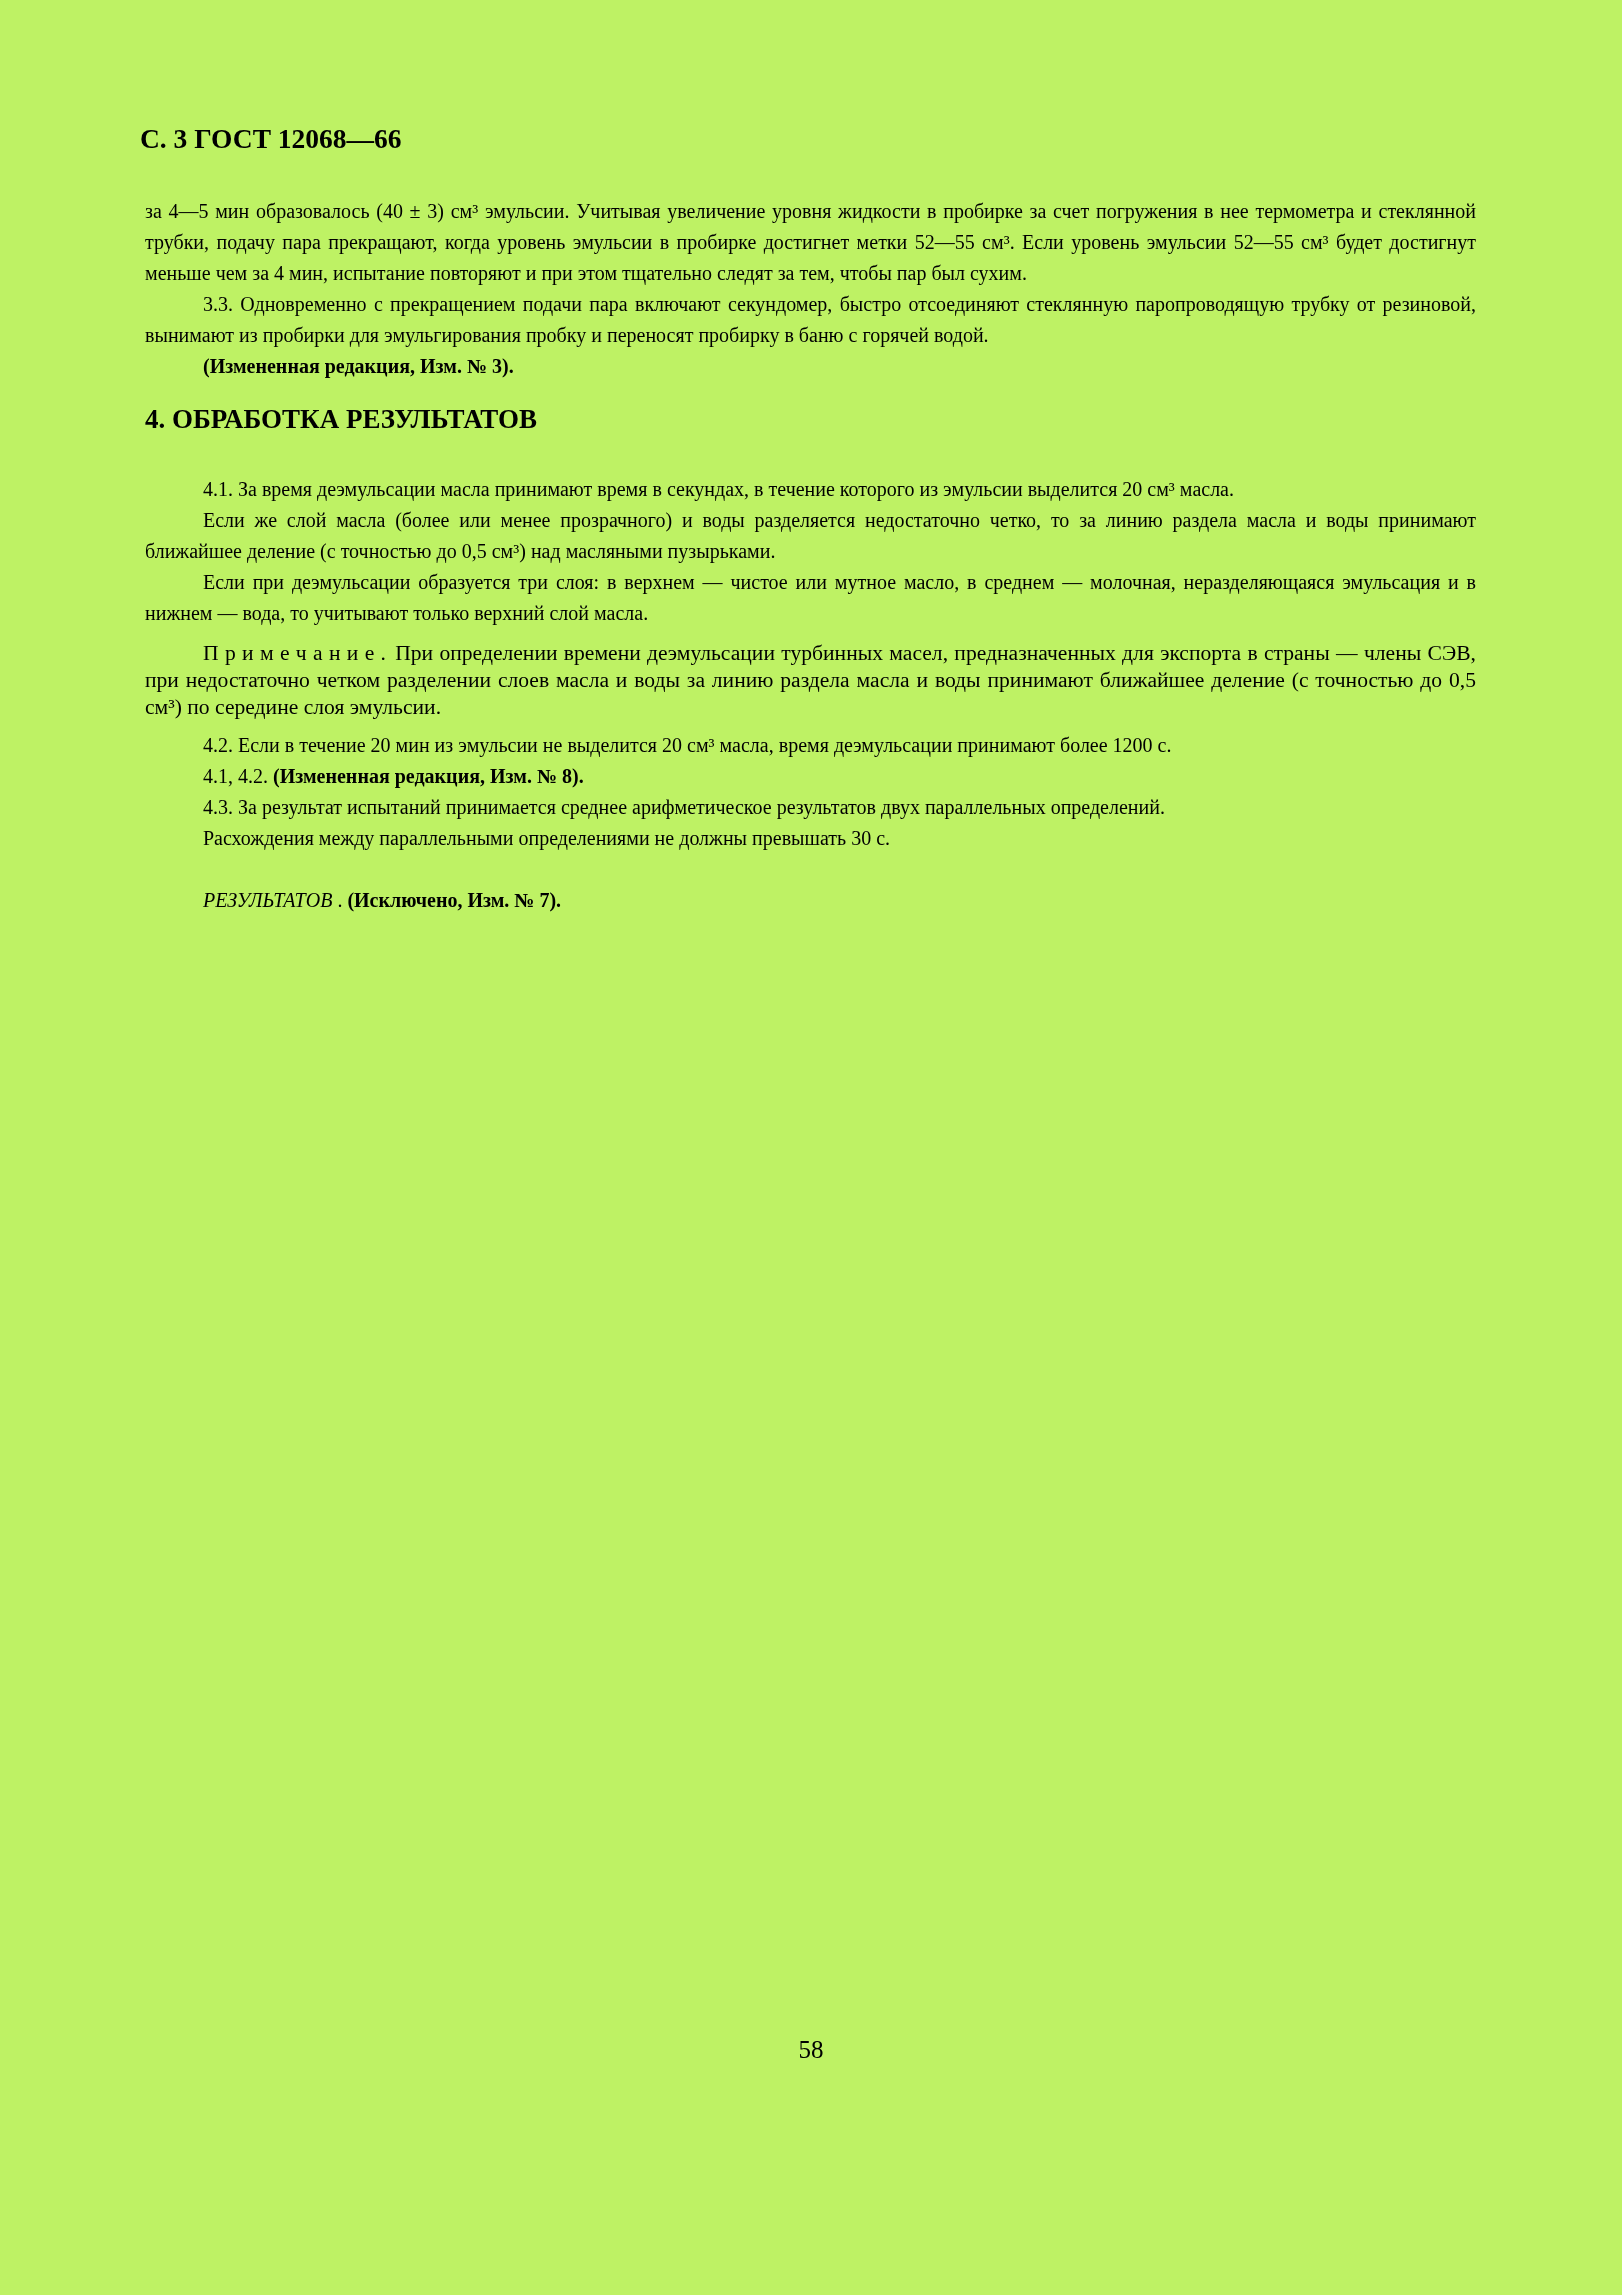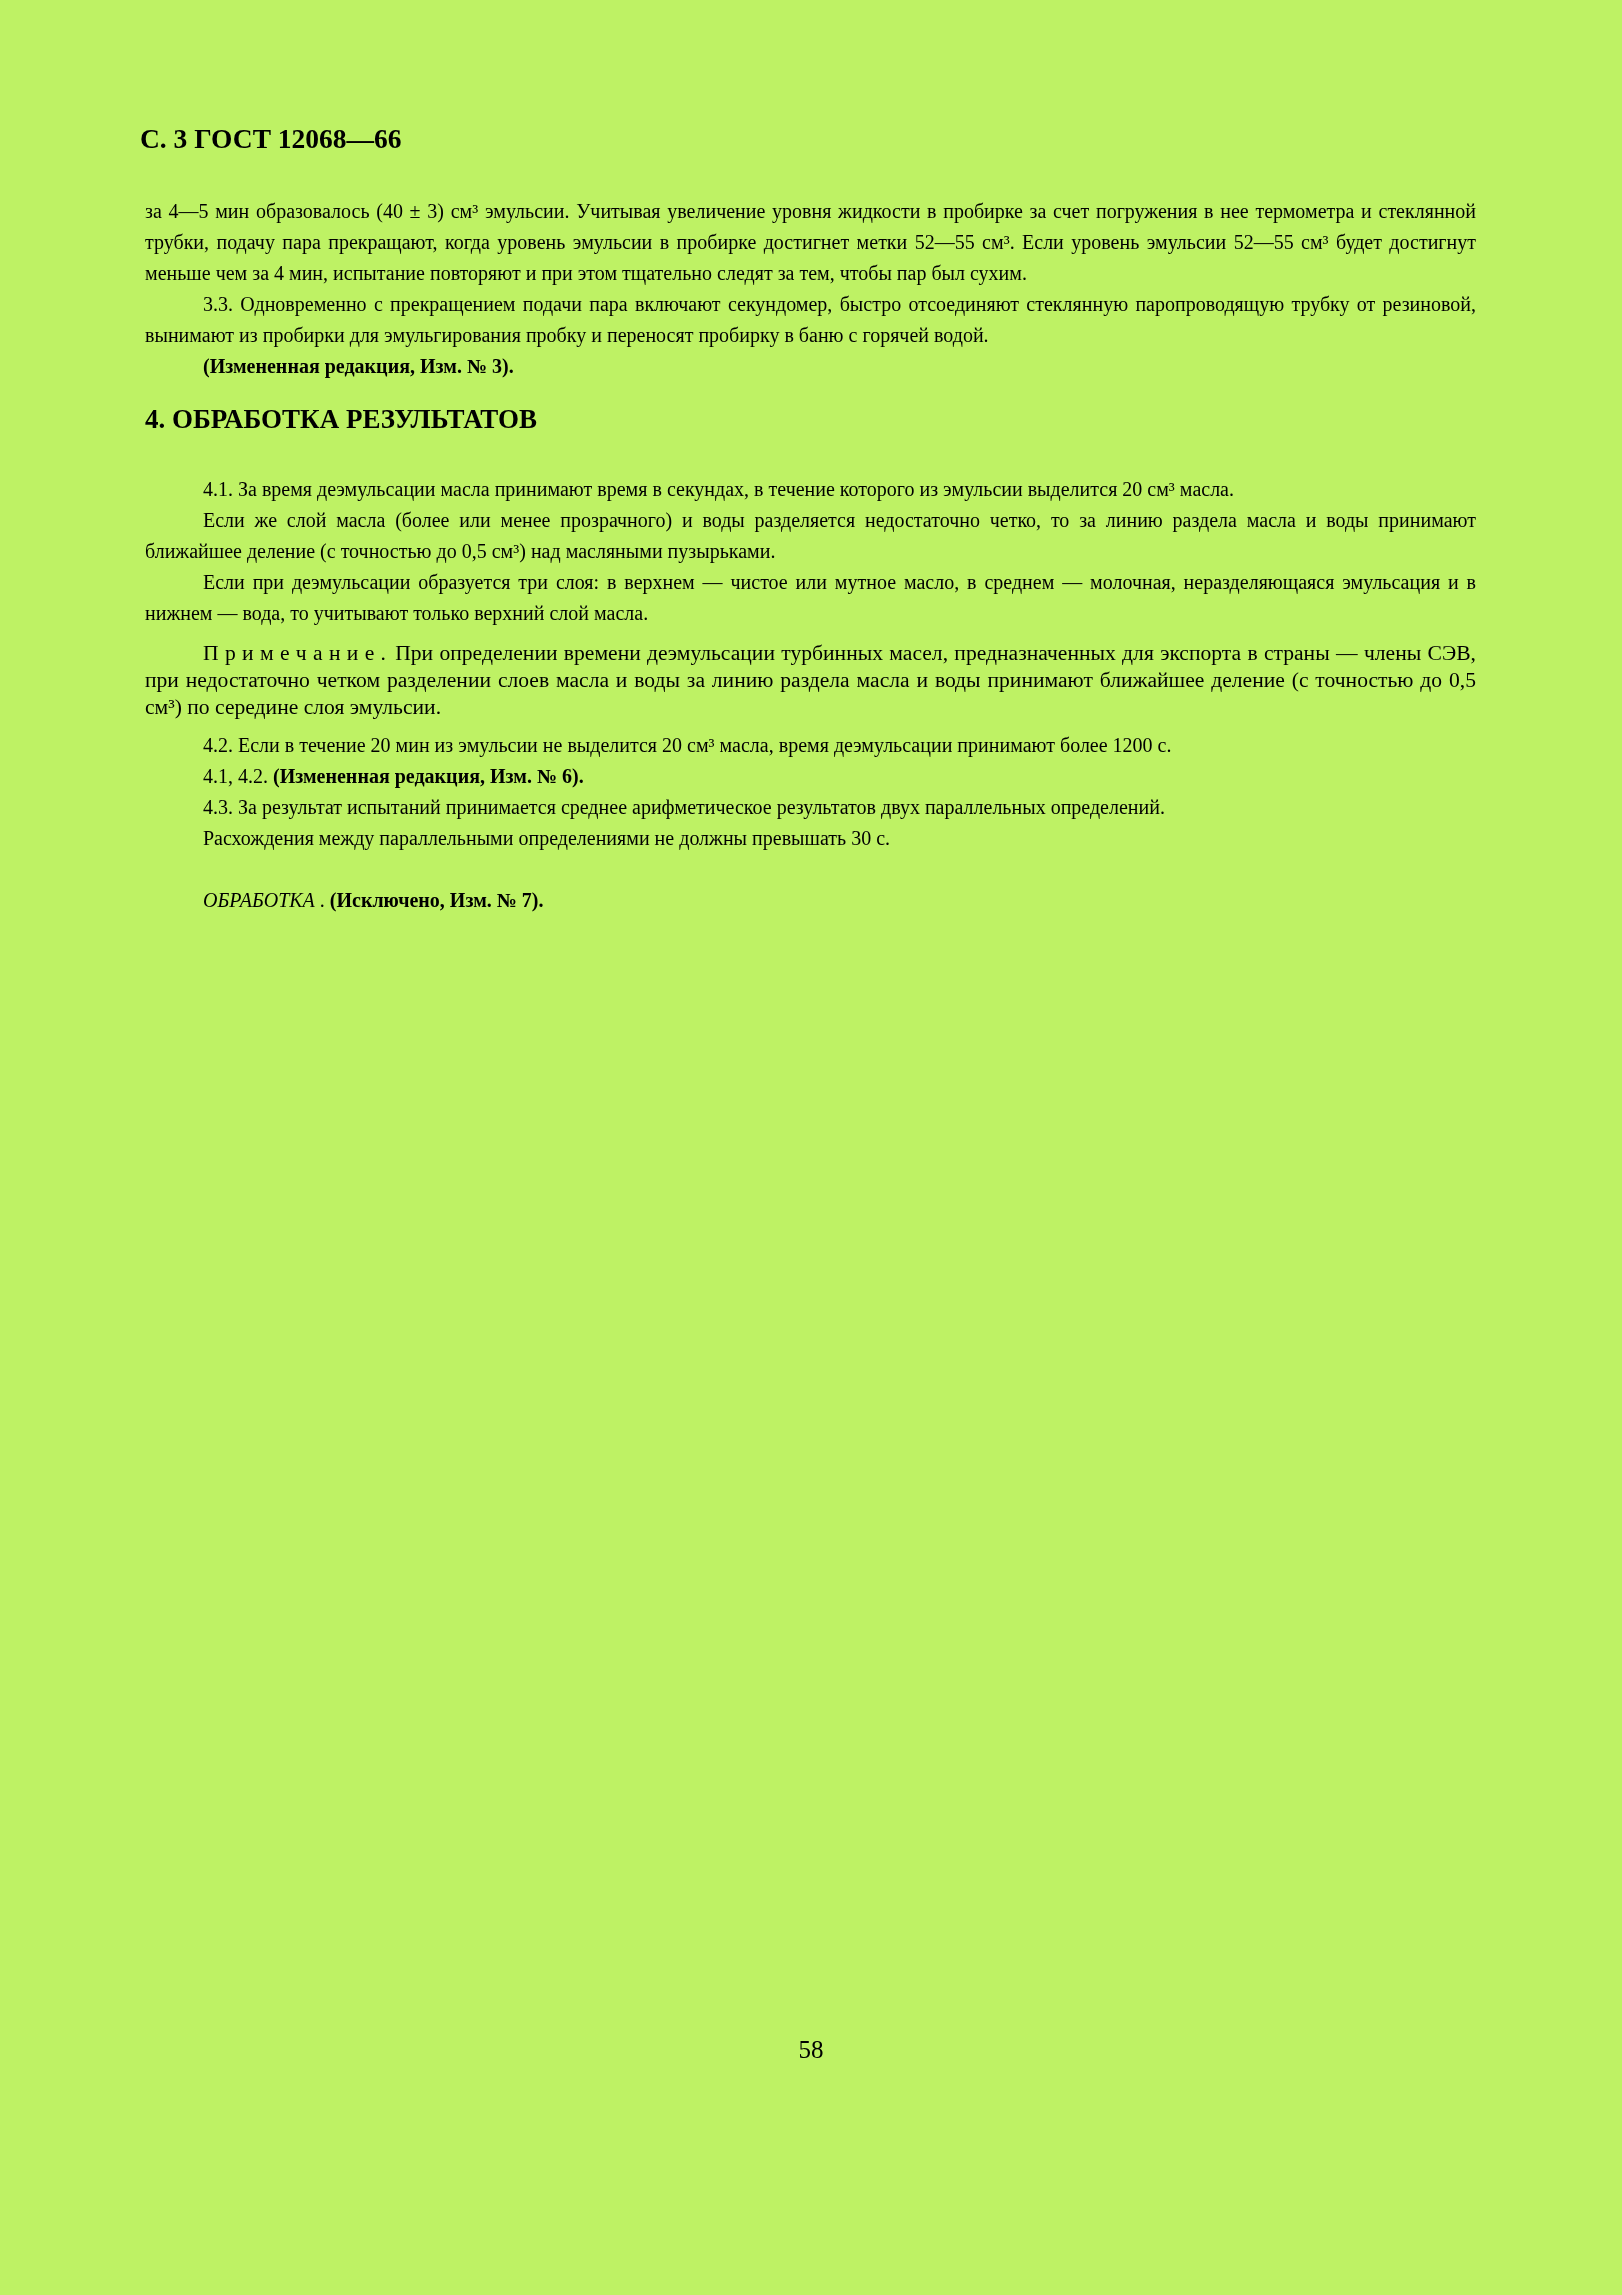--- a/index.html
+++ b/index.html
@@ -89,26 +89,26 @@
 
 
     <p class="indent">Если же слой масла (более или менее прозрачного) и воды разделяется недостаточно четко, то за линию раздела масла и воды принимают ближайшее деление (с точностью до 0,5 см³) над масляными пузырьками.</p>
 
     <p class="indent">Если при деэмульсации образуется три слоя: в верхнем — чистое или мутное масло, в среднем — молочная, неразделяющаяся эмульсация и в нижнем — вода, то учитывают только верхний слой масла.</p>
 
     <p class="indent note-para"><span class="note-label">П р и м е ч а н и е .</span><span>При определении времени деэмульсации турбинных масел, предназначенных для экспорта в страны — члены СЭВ, при недостаточно четком разделении слоев масла и воды за линию раздела масла и воды принимают ближайшее деление (с точностью до 0,5 см³)  по середине слоя эмульсии.</span></p>
 
     <p class="indent">4.2. Если в течение 20 мин из эмульсии не выделится 20 см³ масла, время деэмульсации принимают более 1200 с.</p>
 
-    <p class="indent"><span>4.1, 4.2. </span><span class="bold">(Измененная редакция, Изм. № 6).</span></p>
+    <p class="indent"><span>4.1, 4.2. </span><span class="bold">(Измененная редакция, Изм. № 8).</span></p>
 
     <p class="indent">4.3. За результат испытаний принимается среднее арифметическое результатов двух параллельных определений.</p>
 
     <p class="indent">Расхождения между параллельными определениями не должны превышать 30 с.</p>
 
-    <p class="indent appendix-para"><span class="italic">ОБРАБОТКА</span><span> . </span><span class="bold">(Исключено, Изм. № 7).</span></p>
+    <p class="indent appendix-para"><span class="italic">РЕЗУЛЬТАТОВ</span><span> . </span><span class="bold">(Исключено, Изм. № 7).</span></p>
 
   </div>
 
   <div class="page-number">58</div>
 
 </div>
 
 
 </body></html>

